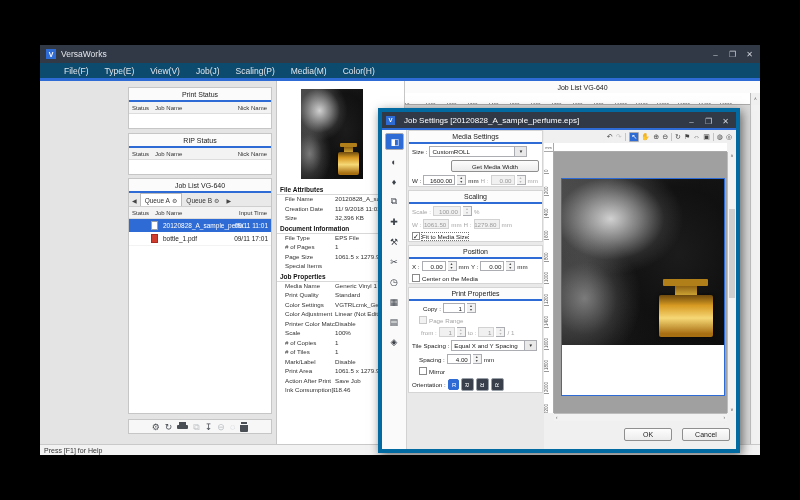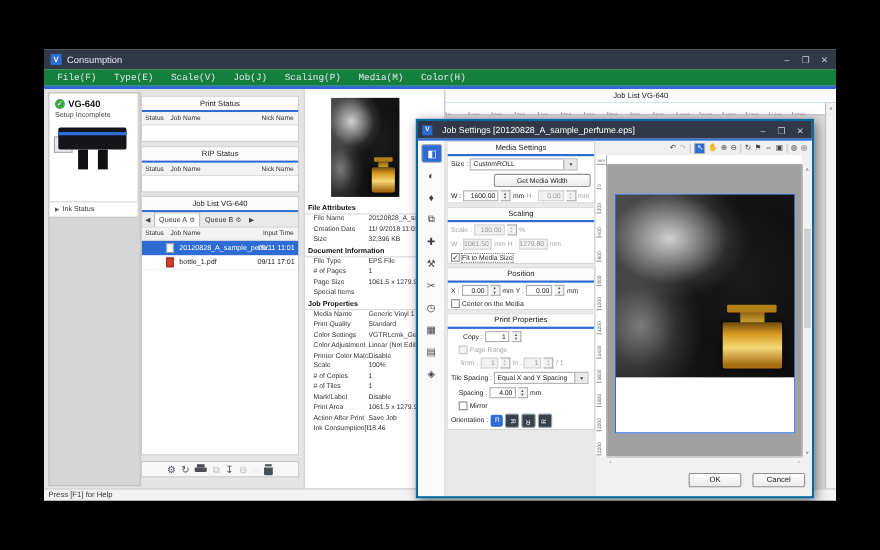--- a/index.html
+++ b/index.html
@@ -7,22 +7,22 @@
          font-family:"Liberation Sans",sans-serif;color:#222;}
   
   #win{position:absolute;left:40px;top:45px;width:720px;height:410px;background:#e8e8e8;}
   .titlebar{position:absolute;left:0;top:0;width:720px;height:18px;background:#313947;
             display:flex;align-items:center;padding-left:6px;box-sizing:border-box;color:#e4e7eb;}
   .logo{width:10px;height:10px;background:#2e6bd4;color:#fff;font-size:7px;font-weight:bold;
         display:flex;align-items:center;justify-content:center;margin-right:5px;}
   .tb-title{font-size:8.5px;}
   .winctl{position:absolute;right:2px;top:0;height:18px;display:flex;align-items:center;}
   .winctl span{width:17px;text-align:center;font-size:8px;color:#cfd3d9;cursor:default;}
-  .menubar{position:absolute;left:0;top:18px;width:720px;height:15px;background:#15803d;
-           display:flex;align-items:center;padding-left:4px;box-sizing:border-box;font-family:Liberation Mono, monospace;}
+  .menubar{position:absolute;left:0;top:18px;width:720px;height:15px;background:#0c4a6e;
+           display:flex;align-items:center;padding-left:16px;box-sizing:border-box;}
   .menubar span{font-size:8.5px;color:#e2e6ea;padding:0 8px;}
   .accent{position:absolute;left:0;top:33px;width:720px;height:3px;background:#2e6bd4;}
   .content{position:absolute;left:0;top:36px;width:720px;height:363px;background:#e4e4e4;}
   .statusbar{position:absolute;left:0;top:399px;width:720px;height:11px;background:#f2f2f2;
              border-top:1px solid #c9c9c9;font-size:7px;color:#333;display:flex;align-items:center;
              padding-left:4px;box-sizing:border-box;}
   
   .devpanel{position:absolute;left:4px;top:3px;width:82px;height:356px;background:#d6d6d6;border:1px solid #bdbdbd;}
   .devcard{position:absolute;left:0;top:0;width:80px;height:112px;background:#fff;border-bottom:1px solid #bdbdbd;}
   .devrow1{display:flex;align-items:center;gap:3px;padding:4px 0 0 5px;}
@@ -95,21 +95,21 @@
   .ruler span{display:inline-block;height:100%;font-size:4.5px;color:#555;border-left:1px solid #999;
               padding-left:1px;box-sizing:border-box;}
   .bgruler{position:absolute;left:0;top:12px;width:347px;height:12px;}
   .bgruler span{width:21px;}
   .bgscroll{position:absolute;right:0;top:12px;width:9px;height:12px;background:#f0f0f0;border-left:1px solid #bbb;
             font-size:4.5px;color:#666;text-align:center;line-height:12px;}
   .bgbody{position:absolute;left:0;top:24px;right:0;bottom:0;background:#d9d9d9;}
   .bgtrack{position:absolute;right:0;top:0;width:9px;bottom:0;background:#f2f2f2;border-left:1px solid #bfbfbf;}
   
   #dlg{position:absolute;left:378px;top:108px;width:362px;height:345px;background:#f0f0f0;
-       border:2px solid #0369a1;box-shadow:2px 3px 10px rgba(0,0,0,.55);box-sizing:border-box;z-index:10;}
+       border:4px solid #0369a1;box-shadow:2px 3px 10px rgba(0,0,0,.55);box-sizing:border-box;z-index:10;}
   .dlg-title{position:absolute;left:0;top:0;right:0;height:16px;background:#313947;display:flex;
              align-items:center;padding-left:4px;color:#fff;}
   .dlg-title .tb-title{font-size:8px;}
   .dlg-accent{position:absolute;left:0;top:16px;right:0;height:2px;background:#2e6bd4;}
   .dlg-body{position:absolute;left:0;top:18px;right:0;bottom:0;}
   .istrip{position:absolute;left:0;top:0;width:25px;bottom:0;background:#fafafa;border-right:1px solid #d2d2d2;box-sizing:border-box;}
   .istrip .it{width:19px;height:17px;margin:3px auto;display:flex;align-items:center;justify-content:center;
               font-size:9px;color:#3c424a;border-radius:2px;}
   .istrip .it.sel{background:#2e6bd4;color:#fff;}
   .settings{position:absolute;left:25px;top:0;width:137px;bottom:0;background:#e9e9e9;overflow:hidden;}
@@ -171,61 +171,41 @@
   .pv-btns .btn{width:48px;height:13px;font-size:7px;}
 </style>
 </head>
 <body>
 
 <div id="stage">
   <div id="win">
 
     <div class="titlebar">
       <div class="logo">V</div>
-      <div class="tb-title">Consumption</div>
+      <div class="tb-title">VersaWorks</div>
       <div class="winctl">
         <span>–</span>
         <span>❐</span>
         <span>✕</span>
       </div>
     </div>
 
     <div class="menubar">
       <span>File(F)</span>
       <span>Type(E)</span>
-      <span>Scale(V)</span>
+      <span>View(V)</span>
       <span>Job(J)</span>
       <span>Scaling(P)</span>
       <span>Media(M)</span>
       <span>Color(H)</span>
     </div>
     <div class="accent"></div>
 
     <div class="content">
 
-      <div class="devpanel">
-        <div class="devcard">
-          <div class="devrow1">
-            <span class="chk">✓</span>
-            <span class="devname">VG-640</span>
-          </div>
-          <div class="devstat">Setup Incomplete</div>
-          <div class="prn">
-            <div class="ppanel"></div>
-              <div class="pbody"></div>
-              <div class="pstripe"></div>
-            <div class="pleg1"></div>
-              <div class="pleg2"></div>
-          </div>
-          <div class="inkrow">
-            <span class="tri">▶</span>
-            <span class="txt">Ink Status</span>
-          </div>
-        </div>
-      </div>
 
       <div class="panel" style="left:88px;top:6px;width:144px;height:42px;">
         <div class="p-hd">Print Status</div>
         <div class="p-cols">
           <span class="c-status">Status</span>
           <span class="c-job">Job Name</span>
           <span class="c-right">Nick Name</span>
         </div>
       </div>
 

